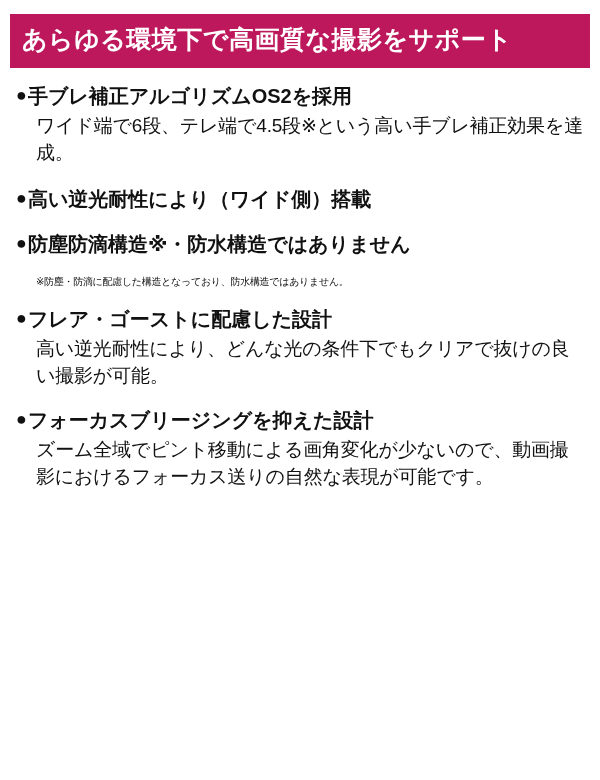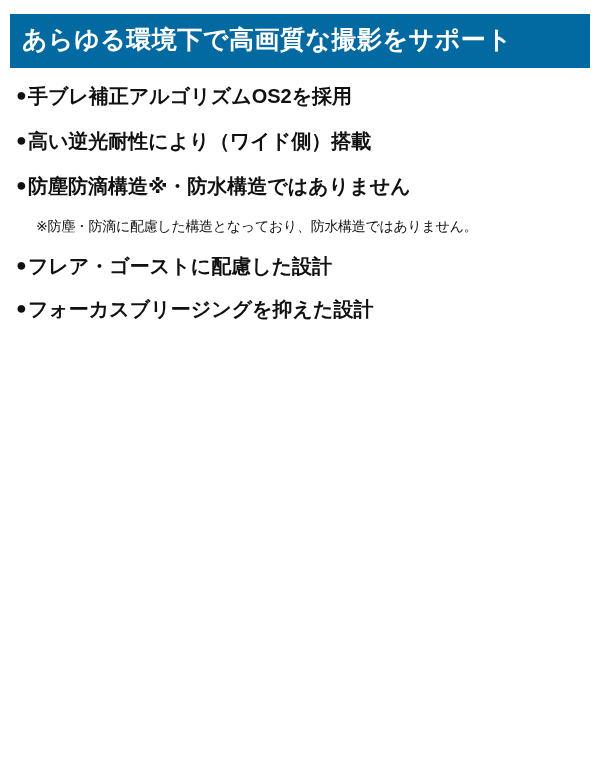--- a/index.html
+++ b/index.html
@@ -15,21 +15,21 @@
     overflow: hidden;
   }
   .page {
     position: relative;
     width: 600px;
     height: 780px;
     box-sizing: border-box;
     padding: 0;
   }
   .header-band {
-    background: #0369a1;
+    background: #be185d;
     color: #ffffff;
     margin: 14px 10px 0 10px;
     padding: 12px 10px 14px 12px;
     box-sizing: border-box;
   }
   .header-title {
     font-size: 25px;
     font-weight: bold;
     letter-spacing: 0.5px;
     line-height: 1.1;
@@ -59,21 +59,21 @@
   .section-heading-text {
     flex: 1 1 auto;
   }
   .section-body {
     font-size: 19px;
     line-height: 1.45;
     padding-left: 20px;
     letter-spacing: -0.2px;
   }
   .section-note {
-    font-size: 14px;
+    font-size: 10px;
     line-height: 1.4;
     padding-left: 20px;
     margin-top: 18px;
     letter-spacing: -0.3px;
   }
   .sec-1 { margin-bottom: 20px; }
   .sec-2 { margin-bottom: 20px; }
   .sec-3 { margin-bottom: 18px; }
   .sec-4 { margin-bottom: 18px; }
   .sec-5 { margin-bottom: 0; }
@@ -87,20 +87,21 @@
     <div class="header-title">あらゆる環境下で高画質な撮影をサポート</div>
   </div>
 
   <div class="content">
 
     <div class="section sec-1">
       <div class="section-heading">
         <span class="bullet">●</span>
         <span class="section-heading-text">手ブレ補正アルゴリズムOS2を採用</span>
       </div>
+      <div class="section-body">ワイド端で6段、テレ端で4.5段※という高い手ブレ補正効果を達成。</div>
     </div>
 
     <div class="section sec-2">
       <div class="section-heading">
         <span class="bullet">●</span>
         <span class="section-heading-text">高い逆光耐性により（ワイド側）搭載</span>
       </div>
     </div>
 
     <div class="section sec-3">
@@ -109,23 +110,25 @@
         <span class="section-heading-text">防塵防滴構造※・防水構造ではありません</span>
       </div>
       <div class="section-note">※防塵・防滴に配慮した構造となっており、防水構造ではありません。</div>
     </div>
 
     <div class="section sec-4">
       <div class="section-heading">
         <span class="bullet">●</span>
         <span class="section-heading-text">フレア・ゴーストに配慮した設計</span>
       </div>
+      <div class="section-body">高い逆光耐性により、どんな光の条件下でもクリアで抜けの良い撮影が可能。</div>
     </div>
 
     <div class="section sec-5">
       <div class="section-heading">
         <span class="bullet">●</span>
         <span class="section-heading-text">フォーカスブリージングを抑えた設計</span>
       </div>
+      <div class="section-body">ズーム全域でピント移動による画角変化が少ないので、動画撮影におけるフォーカス送りの自然な表現が可能です。</div>
     </div>
 
   </div>
 </div>
 
 </body></html>

